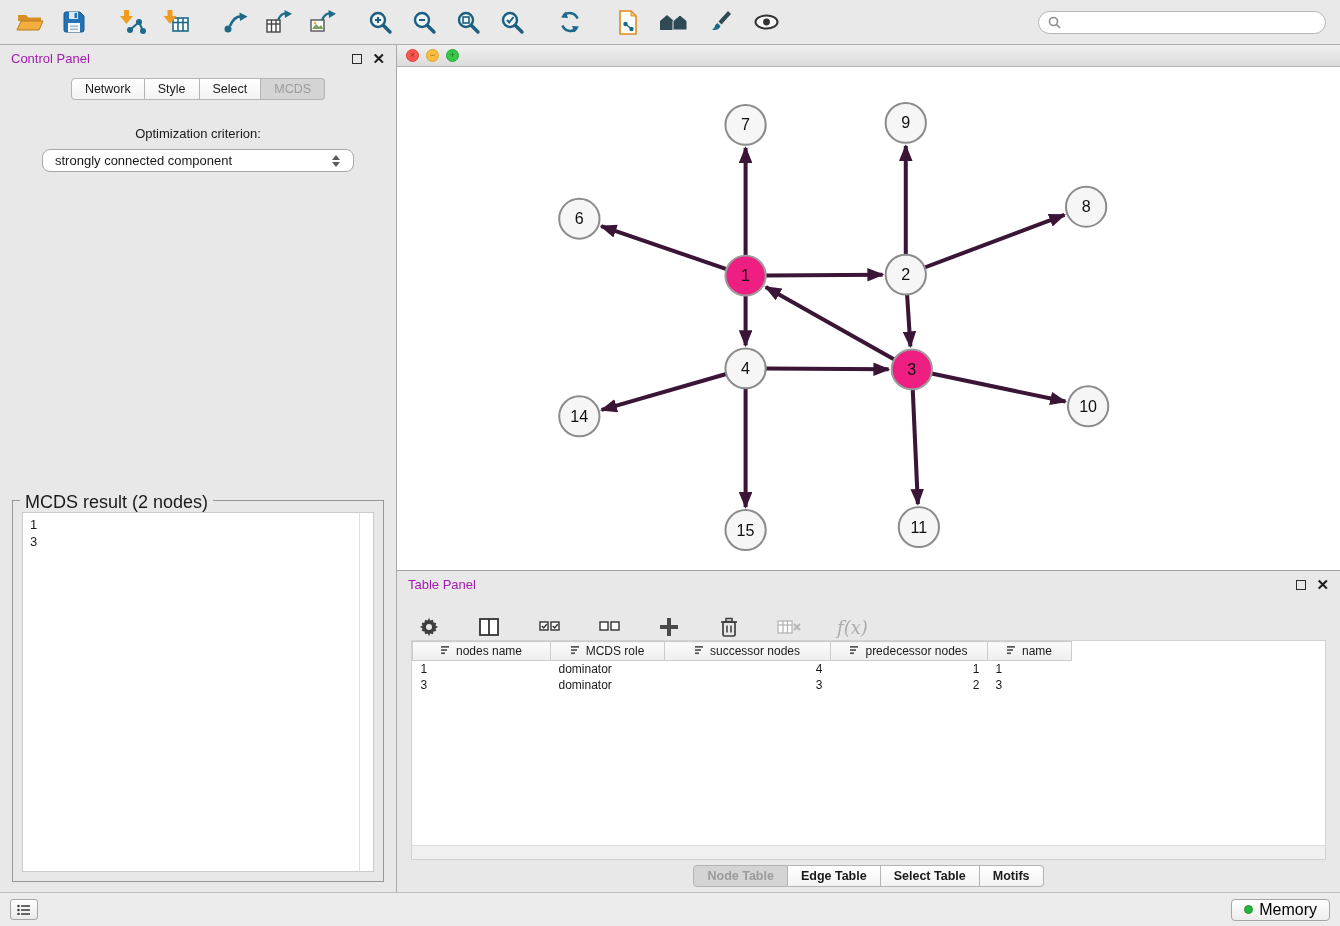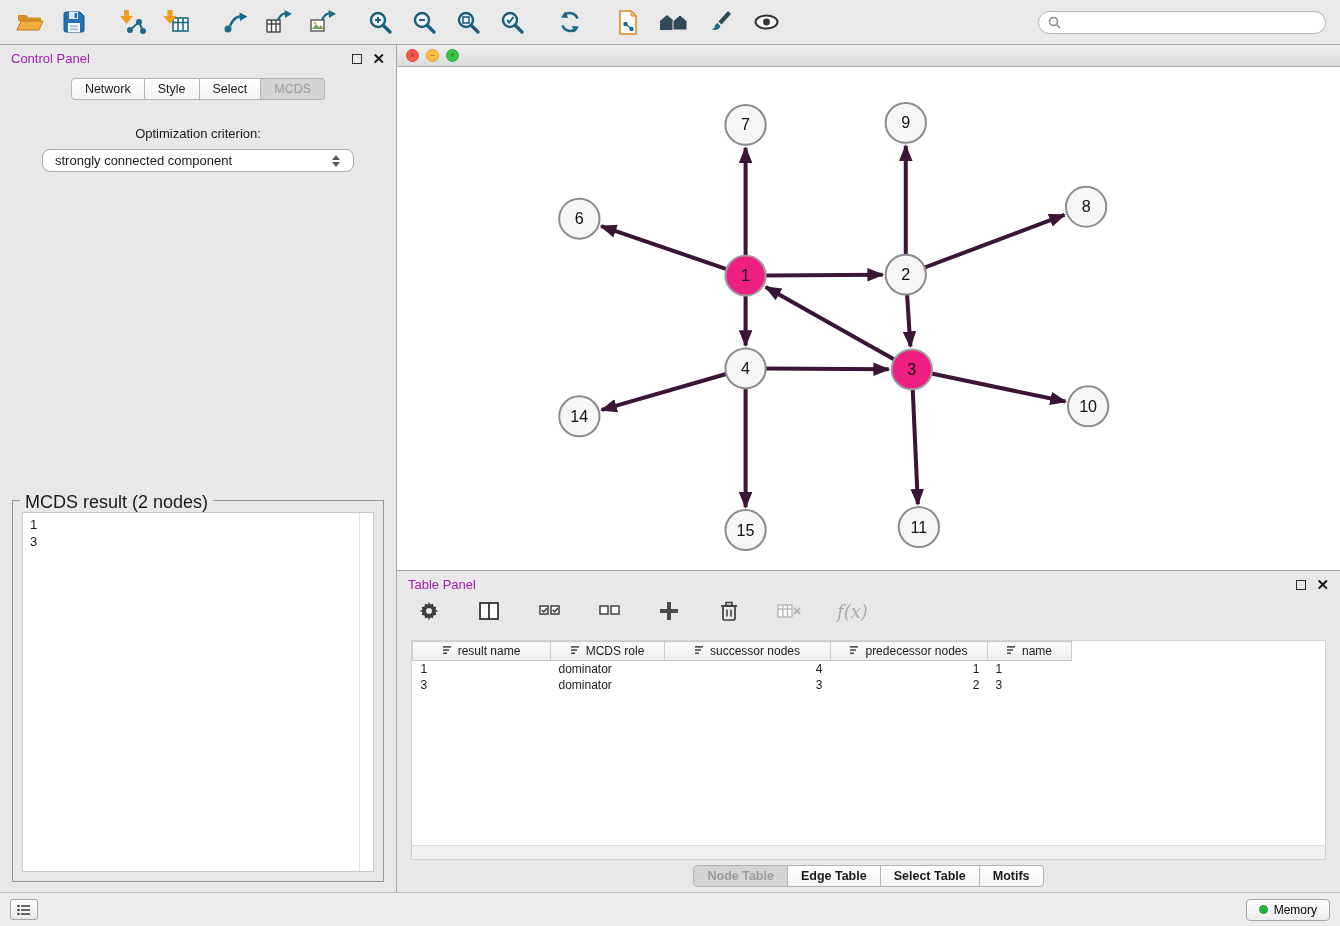--- a/index.html
+++ b/index.html
@@ -49,35 +49,35 @@
   .net-title{position:absolute;left:0;right:0;text-align:center;font-size:13px;color:#222;}
   .tl{width:13px;height:13px;border-radius:50%;margin-right:7px;font-size:9px;line-height:11px;text-align:center;color:rgba(60,30,10,.6);z-index:2;}
   .tl-red{background:#FC5550;border:1px solid #DF4038;}
   .tl-yellow{background:#FDBE40;border:1px solid #DFA02B;}
   .tl-green{background:#35C84A;border:1px solid #27A939;}
   .net-canvas{flex:1;background:#fff;min-height:0;}
   .net-canvas svg{display:block;width:100%;height:100%;}
 
   
   .table-panel{flex:1;display:flex;flex-direction:column;background:#E8E8E8;min-height:0;}
-  .tp-toolbar{height:42px;display:flex;align-items:flex-start;gap:36px;padding:0 20px;flex:0 0 auto;}
+  .tp-toolbar{height:42px;display:flex;align-items:flex-end;gap:36px;padding:0 20px;flex:0 0 auto;}
   .tp-tool{display:flex;align-items:center;justify-content:center;min-width:24px;height:26px;}
   .fx{font-family:"DejaVu Serif",serif;font-style:italic;color:#ABABAB;font-size:18px;}
   .tp-table-wrap{flex:1;margin:0 14px;background:#fff;border:1px solid #D2D2D2;border-bottom:none;overflow:hidden;min-height:0;position:relative;}
   table.node-table{border-collapse:collapse;font-size:12px;table-layout:fixed;}
   table.node-table th{background:linear-gradient(#FBFBFB,#EEEEEE);border:1px solid #CCCCCC;font-weight:normal;padding:2px 5px;height:19px;text-align:left;white-space:nowrap;overflow:hidden;}
   table.node-table th .th-inner{display:flex;align-items:center;gap:5px;justify-content:center;}
   table.node-table td{padding:1px 8px;height:16px;white-space:nowrap;overflow:hidden;}
   .tp-scroll-strip{height:15px;margin:0 14px;background:#F0F0F0;border:1px solid #D2D2D2;border-top:1px solid #DDD;flex:0 0 auto;}
   .tp-tabs-row{height:32px;display:flex;justify-content:center;align-items:center;flex:0 0 auto;font-weight:bold;}
 
   
   .statusbar{height:34px;border-top:1px solid #BFBFBF;background:#ECECEC;display:flex;align-items:center;padding:0 10px;flex:0 0 auto;}
   .list-btn{width:28px;height:21px;border:1px solid #A6A6A6;border-radius:3px;background:linear-gradient(#FFF,#E9E9E9);display:flex;align-items:center;justify-content:center;}
-  .memory-btn{margin-left:auto;display:flex;align-items:center;gap:6px;border:1px solid #A6A6A6;border-radius:4px;background:linear-gradient(#FFFFFF,#EDEDED);padding:2px 12px;height:22px;font-size:12px;font-family:"Liberation Sans",sans-serif;}
+  .memory-btn{margin-left:auto;display:flex;align-items:center;gap:6px;border:1px solid #A6A6A6;border-radius:4px;background:linear-gradient(#FFFFFF,#EDEDED);padding:2px 12px;height:22px;font-size:16px;font-family:"Liberation Sans",sans-serif;}
   .green-dot{width:9px;height:9px;border-radius:50%;background:#27B43C;border:1px solid #1E9430;}
 </style>
 </head>
 <body>
 
 <div class="window">
 
 
   <div class="toolbar">
     <div class="tool-group">
@@ -394,21 +394,21 @@
           <table class="node-table">
             <thead>
                 <tr>
                   <th style="width: 138px;">
                     <span class="th-inner">
                       <span><svg width="10" height="10" viewBox="0 0 10 10">
                           <rect x="0" y="1" width="8" height="1.7" fill="#555"></rect>
                           <rect x="0" y="4.2" width="6" height="1.7" fill="#555"></rect>
                           <rect x="0" y="7.4" width="4" height="1.7" fill="#555"></rect>
                         </svg></span>
-                      <span>result name</span>
+                      <span>nodes name</span>
                     </span>
                   </th>
                   <th style="width: 114px;">
                     <span class="th-inner">
                       <span><svg width="10" height="10" viewBox="0 0 10 10">
                           <rect x="0" y="1" width="8" height="1.7" fill="#555"></rect>
                           <rect x="0" y="4.2" width="6" height="1.7" fill="#555"></rect>
                           <rect x="0" y="7.4" width="4" height="1.7" fill="#555"></rect>
                         </svg></span>
                       <span>MCDS role</span>

